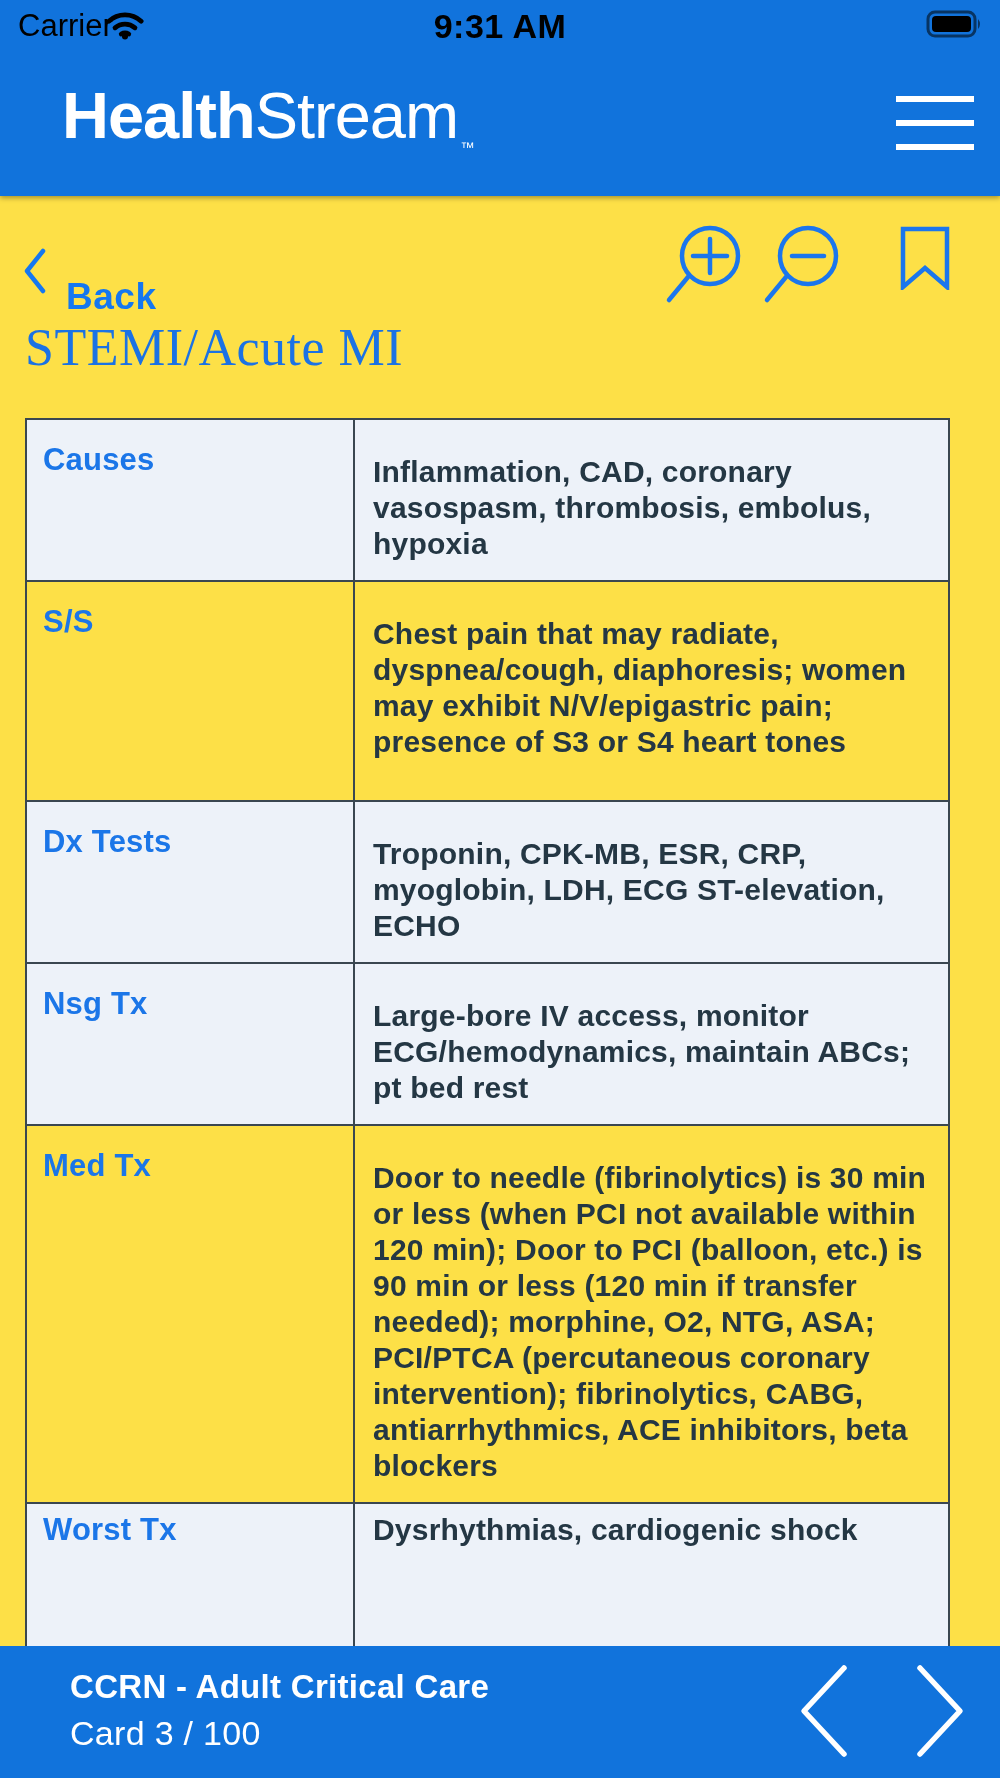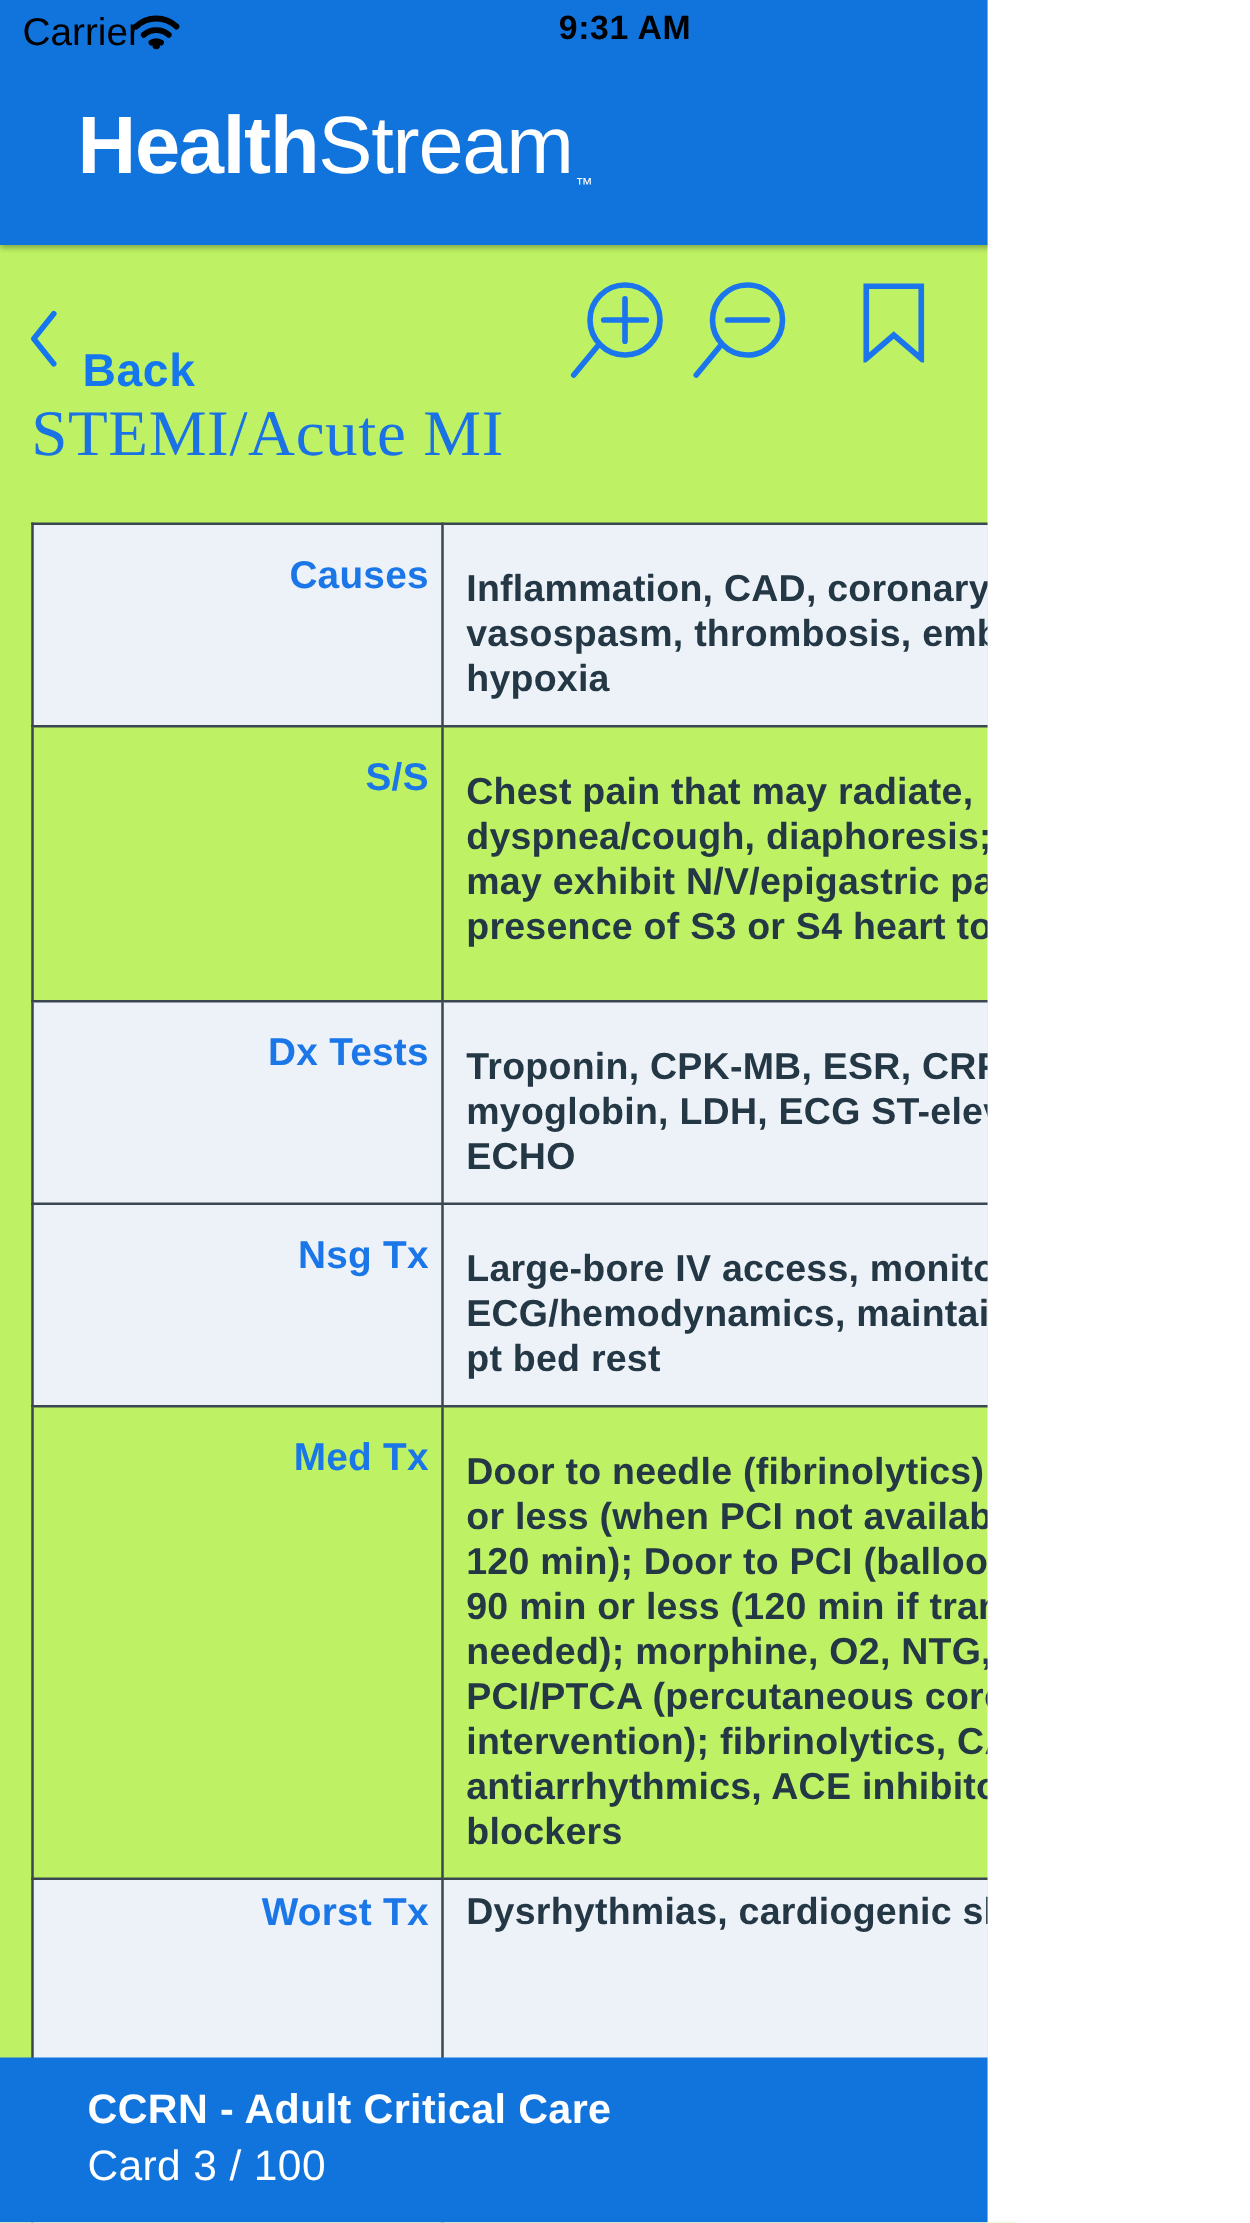--- a/index.html
+++ b/index.html
@@ -1,30 +1,30 @@
 <!DOCTYPE html>
 <html><head>
 <meta charset="utf-8">
 <style>
   html,body{margin:0;padding:0;background:#fff;}
   .phone{
-    position:relative;width:790px;height:1778px;overflow:hidden;
-    background:#bef264;font-family:"Liberation Sans",sans-serif;
+    position:relative;width:1000px;height:1778px;overflow:hidden;
+    background:#fde047;font-family:"Liberation Sans",sans-serif;
     -webkit-font-smoothing:antialiased;
   }
   
   .app-header{
     position:absolute;left:0;top:0;width:1000px;height:196px;
     background:#1173DC;box-shadow:0 2px 5px rgba(0,0,0,.35);z-index:5;
   }
   .status-bar{position:absolute;left:0;top:0;width:100%;height:50px;}
   .carrier{position:absolute;left:18px;top:8px;font-size:31px;color:#000;}
   .wifi{position:absolute;left:106px;top:10px;}
   .time{position:absolute;left:0;top:7px;width:100%;text-align:center;
-        font-size:27px;font-weight:600;color:#000;letter-spacing:.5px;}
+        font-size:34px;font-weight:600;color:#000;letter-spacing:.5px;}
   .battery{position:absolute;right:16px;top:10px;}
   .logo{position:absolute;left:62px;top:78px;color:#fff;font-size:65px;
         letter-spacing:-1px;white-space:nowrap;}
   .logo .bold{font-weight:700;}
   .logo .light{font-weight:300;}
   .logo .tm{font-size:14px;font-weight:400;letter-spacing:0;
             position:relative;top:14px;left:2px;}
   .hamburger{position:absolute;right:26px;top:96px;width:78px;height:58px;cursor:pointer;}
   .hamburger .bar{position:absolute;left:0;width:78px;height:6px;background:#fff;}
   .hamburger .b1{top:0;} .hamburger .b2{top:24px;} .hamburger .b3{top:48px;}
@@ -48,21 +48,21 @@
   .card-table{
     position:absolute;left:25px;top:418px;width:925px;
     border-collapse:collapse;table-layout:fixed;
   }
   .card-table td{
     border:2px solid #3A4750;vertical-align:top;
     font-size:30px;line-height:36px;color:#243744;letter-spacing:.2px;
   }
   .card-table td.label-cell{
     width:300px;padding:22px 10px 18px 16px;
-    color:#1B76E8;font-weight:700;font-size:31px;text-align:right;
+    color:#1B76E8;font-weight:700;font-size:31px;
   }
   .card-table td.content-cell{padding:34px 20px 18px 18px;font-weight:bold;}
   .card-table tr.shaded{background:#EDF2F9;}
   .card-table tr:nth-child(1){height:142px;}
   .card-table tr:nth-child(2){height:220px;}
   .card-table tr:nth-child(3){height:148px;}
   .card-table tr:nth-child(4){height:143px;}
   .card-table tr:nth-child(5){height:143px;}
   .card-table tr:nth-child(6){height:399px;}
   .card-table tr.partial td{padding-top:8px;height:120px;}

